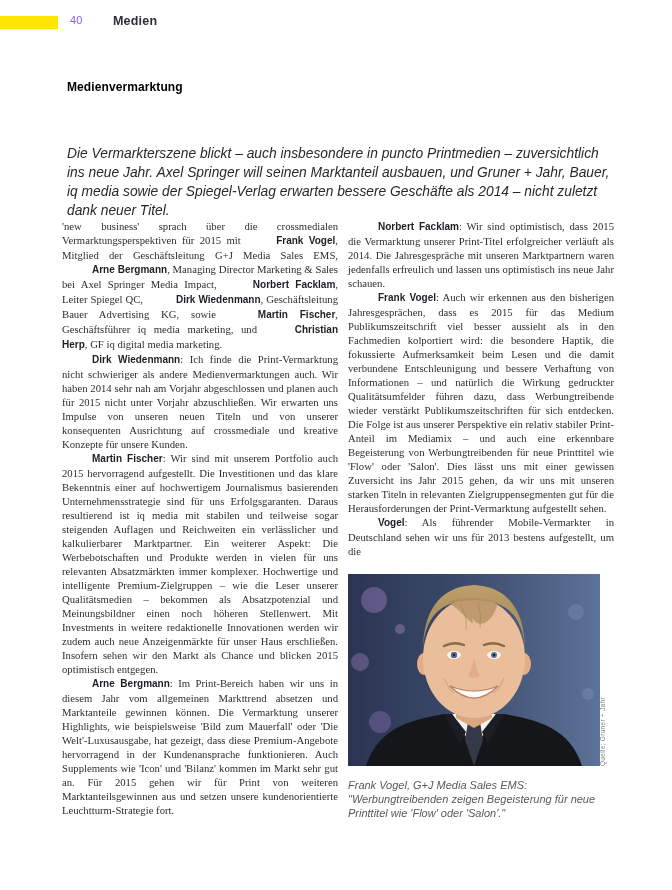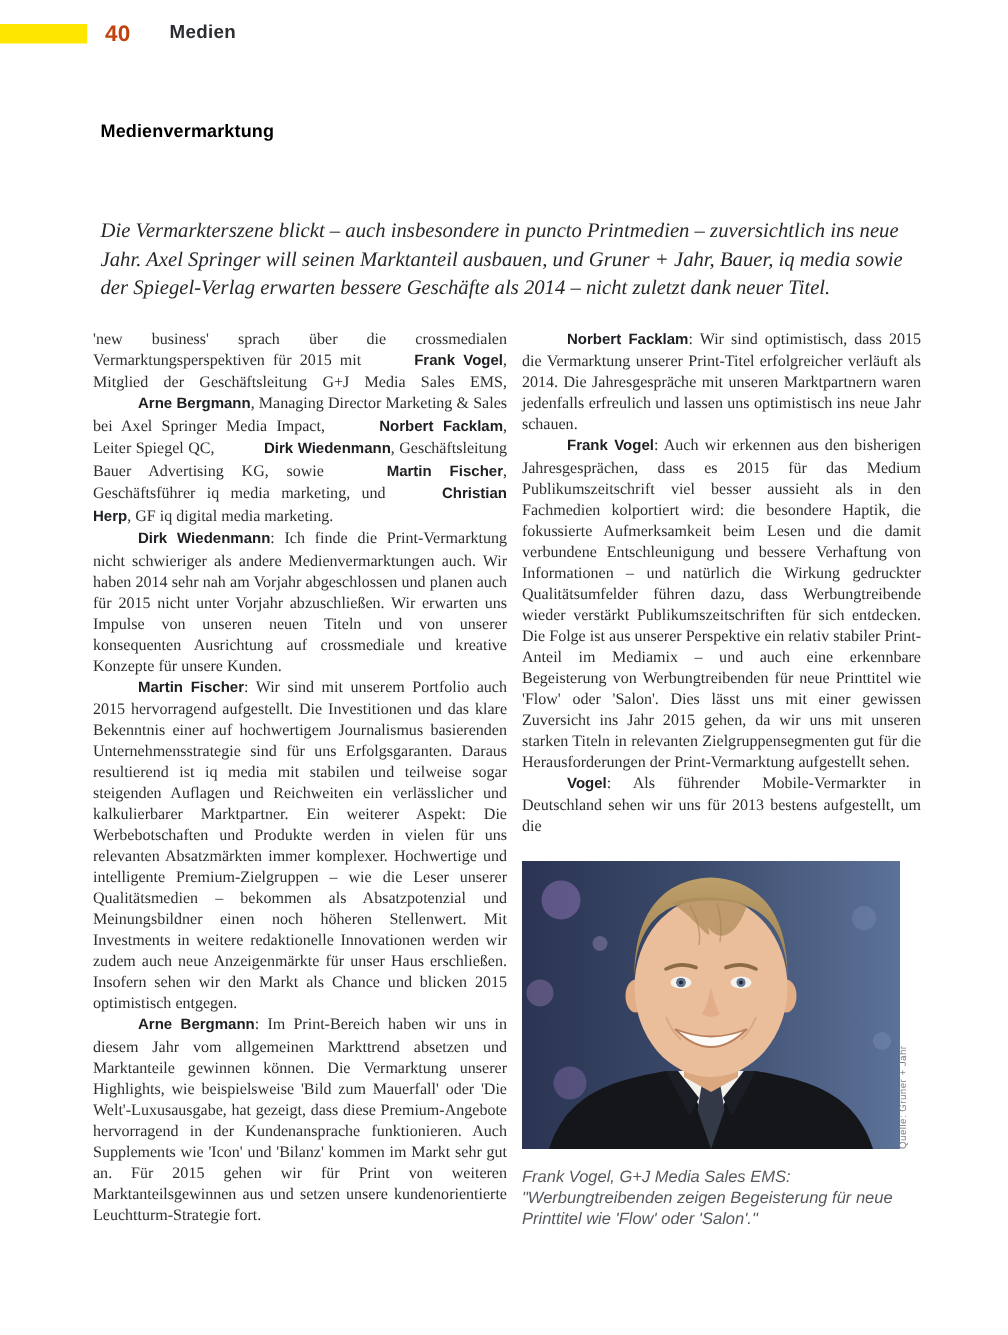--- a/index.html
+++ b/index.html
@@ -11,38 +11,38 @@
     overflow:hidden;
     margin:0 auto;
   }
   
   .accent-bar{
     position:absolute;left:0;top:16px;width:58px;height:13px;
     background:var(--accent,#ffe600);
   }
   .page-number{
     position:absolute;left:70px;top:14px;
-    font-size:15px;font-weight:bold;color:#c2410c;letter-spacing:.2px;
+    font-size:11px;font-weight:normal;color:#8b5cf6;letter-spacing:.2px;
   }
   .section-title{
     position:absolute;left:113px;top:14px;
     font-size:12.5px;font-weight:bold;color:#2b2e33;letter-spacing:.2px;
   }
   
   .kicker{
     position:absolute;left:67px;top:80px;
     font-size:12px;font-weight:bold;color:#000000;letter-spacing:.1px;
   }
   .headline{
     position:absolute;left:65px;top:95px;margin:0;
     font-size:29px;font-weight:bold;color:#22252b;letter-spacing:-.3px;
   }
   .lead{
     position:absolute;left:67px;top:144px;width:550px;margin:0;
-    font-style:italic;font-size:13.8px;line-height:19px;color:#26282b;font-family:Liberation Serif, serif;
+    font-style:italic;font-size:13.8px;line-height:19px;color:#26282b;
   }
   
   .columns{
     position:absolute;left:62px;top:219px;width:552px;
     display:flex;gap:10px;
   }
   .col{
     font-family:"Liberation Serif",serif;
     font-size:10.7px;line-height:14px;color:#2d2e30;
     text-align:justify;

